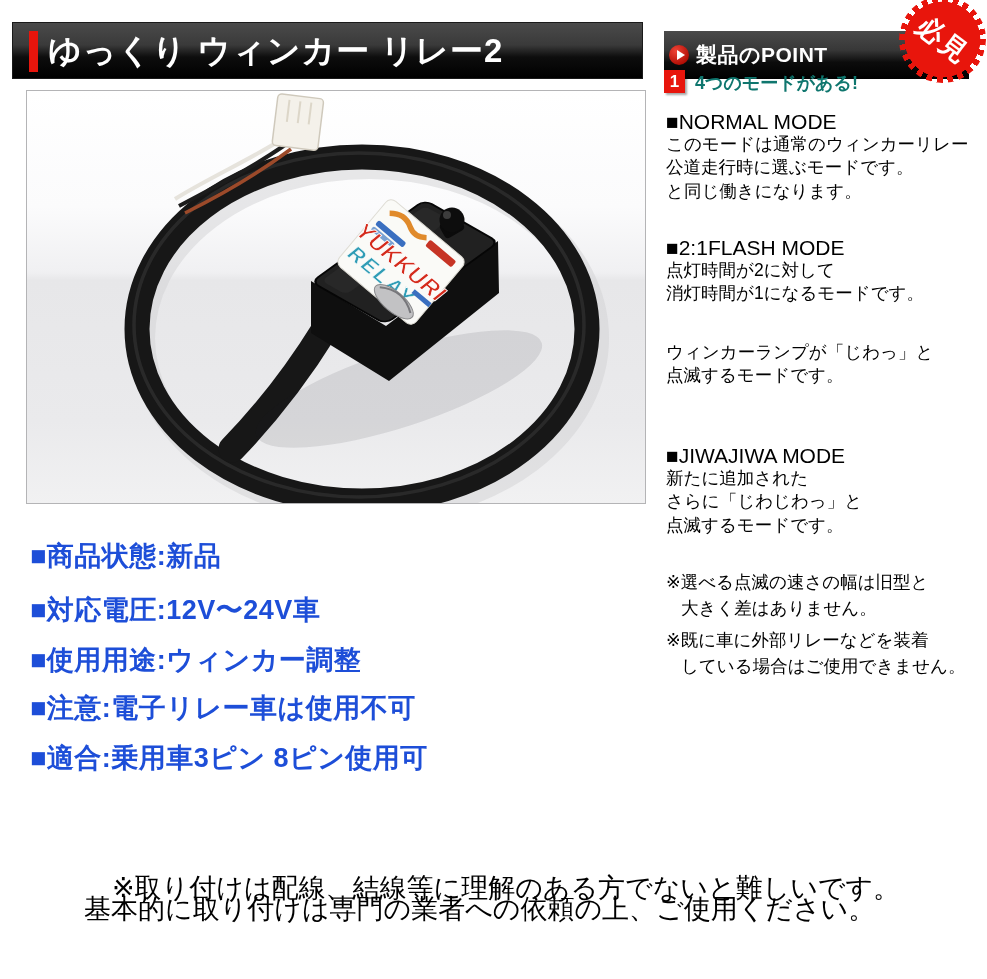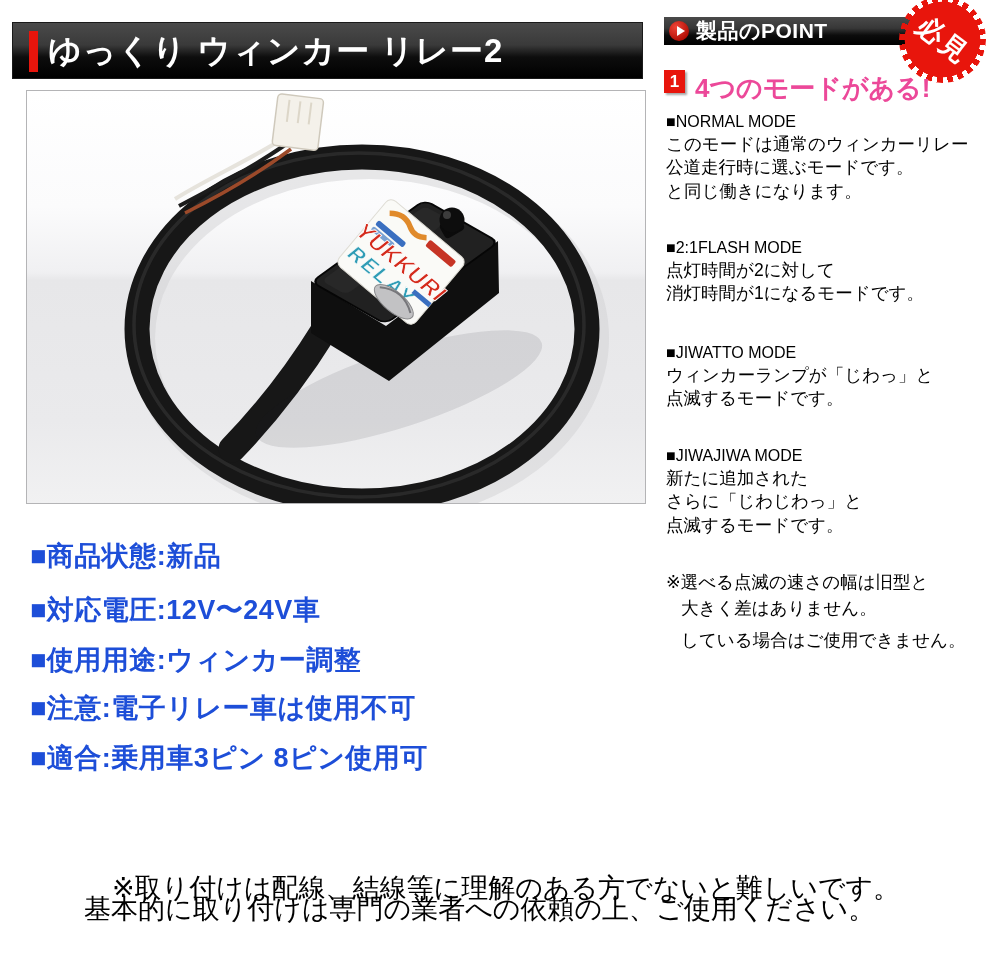--- a/index.html
+++ b/index.html
@@ -26,45 +26,45 @@
         white-space:nowrap;letter-spacing:0.5px;}
   .s1{top:538px}.s2{top:592px}.s3{top:642px}.s4{top:690px}.s5{top:740px}
   .s6{top:780px;left:134px}
 
   
   .fnote{position:absolute;font-size:27px;font-weight:400;color:#000;white-space:nowrap;}
   .f1{left:112px;top:870px}
   .f2{left:84px;top:891px}
 
   
-  .point-bar{position:absolute;left:664px;top:17px;width:305px;height:28px;
+  .point-bar{position:absolute;left:664px;top:31px;width:305px;height:48px;
              background:linear-gradient(180deg,#4a4a4a 0%,#373737 40%,#0c0c0c 65%,#000 100%);
              display:flex;align-items:center;}
   .play-icon{width:20px;height:20px;border-radius:50%;flex:none;
              background:radial-gradient(circle at 35% 30%,#ef4437,#b00d04 75%);
              margin:0 7px 0 5px;display:flex;align-items:center;justify-content:center;}
   .play-tri{width:0;height:0;border-left:8px solid #fff;border-top:5px solid transparent;
             border-bottom:5px solid transparent;margin-left:3px;}
   .point-bar-title{color:#fff;font-size:21px;font-weight:bold;letter-spacing:0.5px;white-space:nowrap;}
 
   .badge{position:absolute;left:899px;top:-4px;width:87px;height:87px;border-radius:50%;
          background:radial-gradient(circle,#e8150c 0%,#e8150c 61%,rgba(232,21,12,0) 62%),
                     repeating-conic-gradient(#e8150c 0deg 8deg,rgba(255,255,255,0) 8deg 15deg);
          display:flex;align-items:center;justify-content:center;}
   .badge-text{color:#fff;font-size:27px;font-weight:bold;transform:rotate(37deg);letter-spacing:2px;}
 
   .num-box{position:absolute;left:664px;top:70px;width:21px;height:23px;background:#e8150c;
            color:#fff;font-size:17px;font-weight:bold;display:flex;align-items:center;
            justify-content:center;box-shadow:2px 2px 2px rgba(0,0,0,0.35);}
-  .point-heading{position:absolute;left:695px;top:71px;font-size:26px;font-weight:bold;
-                 color:#ec4899;white-space:nowrap;}
+  .point-heading{position:absolute;left:695px;top:71px;font-size:18px;font-weight:bold;
+                 color:#0f766e;white-space:nowrap;}
 
   .mode{position:absolute;left:666px;width:318px;color:#000;font-size:17.5px;
         line-height:23.2px;white-space:nowrap;}
-  .mode .mh{font-size:16px;}
+  .mode .mh{font-size:21px;}
   .m1{top:110px}.m2{top:236px}.m3{top:341px}.m4{top:444px}
 
   .pnote{position:absolute;left:666px;color:#000;font-size:17.5px;line-height:25.5px;white-space:nowrap;}
   .pn1{top:570px}.pn2{top:628px}
   .pnote .ind{padding-left:15px;}
 </style>
 </head>
 <body>
 
 <div class="canvas">
@@ -160,34 +160,34 @@
     <div>と同じ働きになります。</div>
   </div>
 
   <div class="mode m2">
     <div class="mh">■2:1FLASH MODE</div>
     <div>点灯時間が2に対して</div>
     <div>消灯時間が1になるモードです。</div>
   </div>
 
   <div class="mode m3">
-    <div class="mh">■JIWATTO MODE</div>
     <div>ウィンカーランプが「じわっ」と</div>
     <div>点滅するモードです。</div>
   </div>
 
   <div class="mode m4">
     <div class="mh">■JIWAJIWA MODE</div>
     <div>新たに追加された</div>
     <div>さらに「じわじわっ」と</div>
     <div>点滅するモードです。</div>
   </div>
 
   <div class="pnote pn1">
     <div>※選べる点滅の速さの幅は旧型と</div>
     <div class="ind">大きく差はありません。</div>
   </div>
 
   <div class="pnote pn2">
+    <div>※既に車に外部リレーなどを装着</div>
     <div class="ind">している場合はご使用できません。</div>
   </div>
 
 </div>
 
 </body></html>

